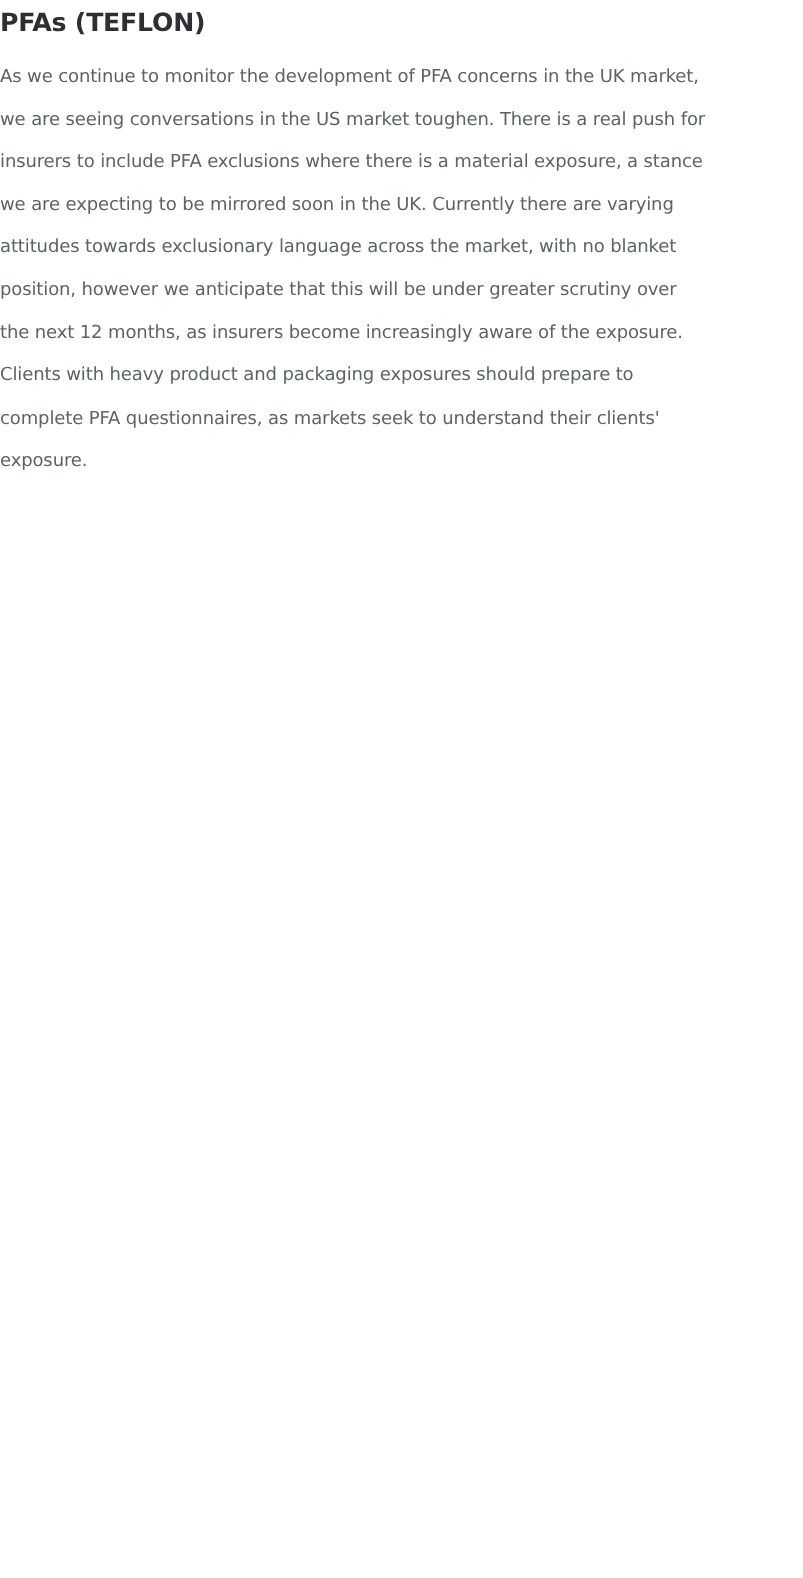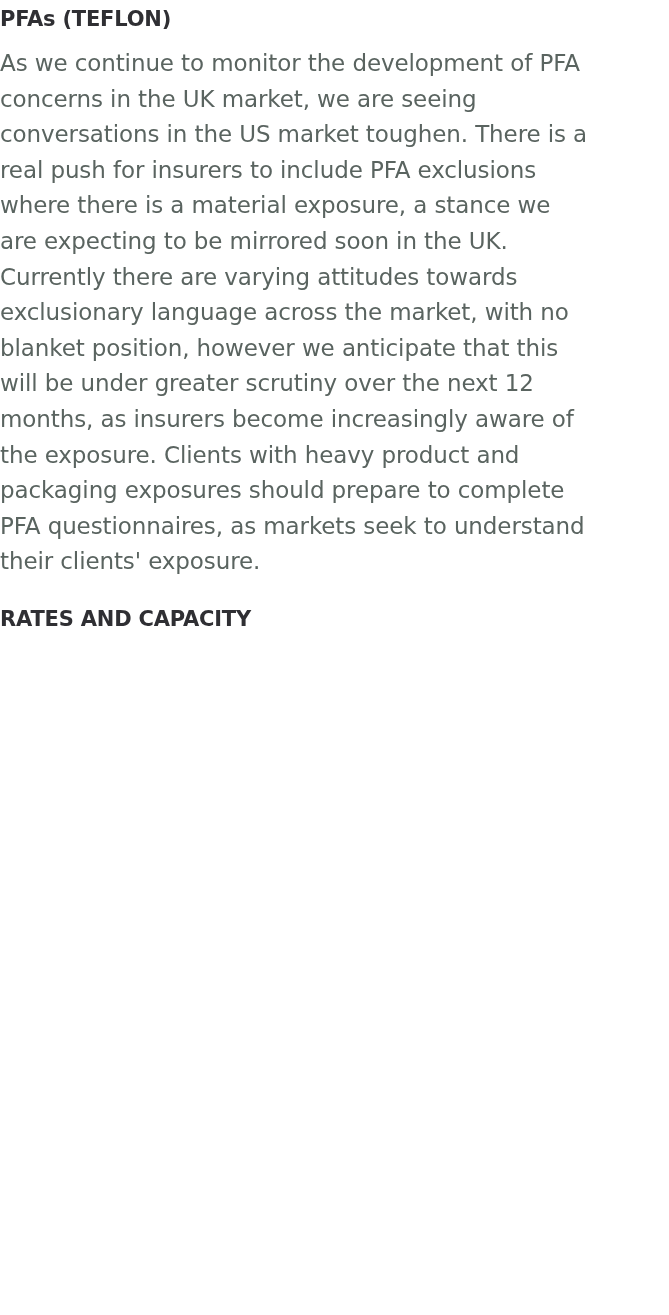--- a/index.html
+++ b/index.html
@@ -34,21 +34,21 @@
     color: #2f2f33;
     margin: 0 0 14px 0;
     padding: 0;
   }
   h2.section-heading.second {
     margin-top: 26px;
     margin-bottom: 12px;
   }
   p.body-text {
     font-family: "DejaVu Sans", sans-serif;
-    font-size: 23px;
+    font-size: 15px;
     line-height: 35.6px;
     font-weight: 400;
     letter-spacing: -0.1px;
     color: #5a6460;
     margin: 0;
     padding: 0;
     max-width: 652px;
     text-align: left;
   }
 </style>
@@ -56,16 +56,15 @@
 <body>
 
 <div class="page">
 
   <section class="doc-section">
     <h2 class="section-heading">PFAs (TEFLON)</h2>
     <p class="body-text">As we continue to monitor the development of PFA concerns in the UK market, we are seeing conversations in the US market toughen. There is a real push for insurers to include PFA exclusions where there is a material exposure, a stance we are expecting to be mirrored soon in the UK. Currently there are varying attitudes towards exclusionary language across the market, with no blanket position, however we anticipate that this will be under greater scrutiny over the next 12 months, as insurers become increasingly aware of the exposure. Clients with heavy product and packaging exposures should prepare to complete PFA questionnaires, as markets seek to understand their clients' exposure.</p>
   </section>
 
   <section class="doc-section">
-    <h2 class="section-heading second">RATES AND CAPACITY</h2>
   </section>
 
 </div>
 
 </body></html>

